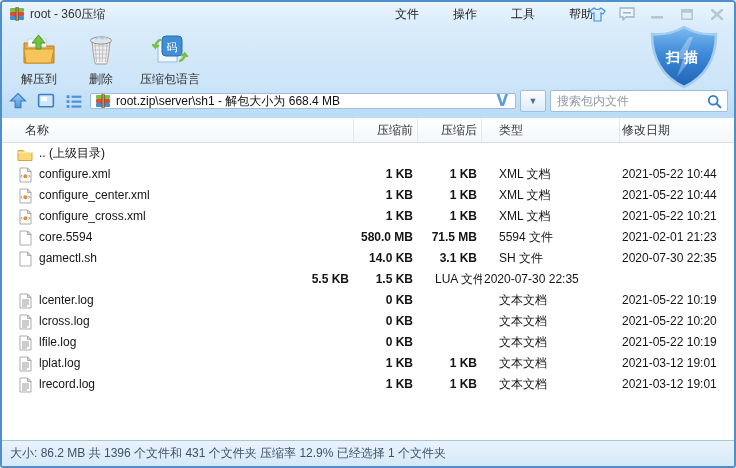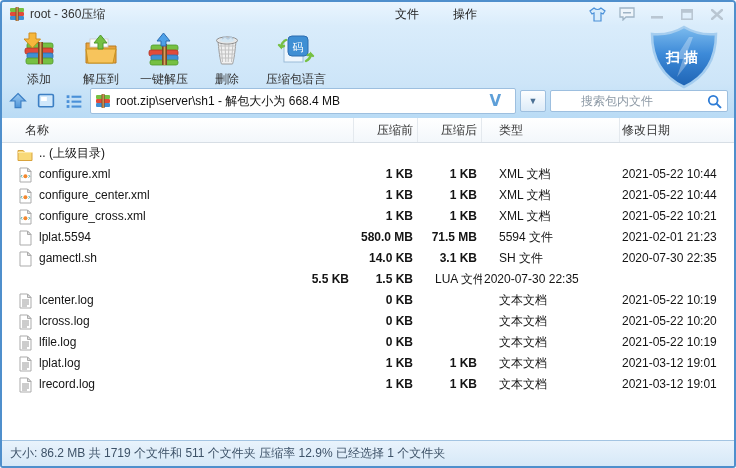--- a/index.html
+++ b/index.html
@@ -33,30 +33,30 @@
   
   .toolbar { height:62px; display:flex; align-items:flex-start; padding:2px 0 0 6px; position:relative; }
   .tbtn { min-width:62px; padding:1px 7px; display:flex; flex-direction:column; align-items:center; border:1px solid transparent; border-radius:3px; }
   .tbtn .ico { width:40px; height:40px; display:flex; align-items:center; justify-content:center; }
   .tbtn .lbl { margin-top:1px; color:#333; }
   .scan-btn { position:absolute; right:12px; top:-1px; width:76px; height:64px; }
   
   .navrow { height:30px; display:flex; align-items:center; padding:0 6px 4px 4px; gap:4px; }
   .nav-ico { width:24px; height:22px; display:flex; align-items:center; justify-content:center; border-radius:2px; }
   .addressbox {
-    flex:1; height:26px; background:#fff; border:1px solid #9dbfdf; border-radius:2px;
-    display:flex; align-items:center; padding:0 12px 0 4px; gap:5px; overflow:hidden;
+    flex:1; height:16px; background:#fff; border:1px solid #9dbfdf; border-radius:2px;
+    display:flex; align-items:center; padding:0 5px 0 4px; gap:5px; overflow:hidden;
   }
   .addressbox .path { white-space:nowrap; color:#111; }
   .addressbox .spacer { flex:1; }
   .v-glyph { color:#5e9fd8; font-weight:bold; font-size:15px; padding-right:2px; font-family:"DejaVu Sans",sans-serif; }
   .addr-drop { width:26px; height:22px; border:1px solid #9dbfdf; border-radius:2px;
     background:linear-gradient(#fdfeff,#dcebf8); display:flex; align-items:center; justify-content:center; color:#4a6f93; font-size:9px; }
   .searchbox { width:178px; height:22px; background:#fff; border:1px solid #9dbfdf; border-radius:2px;
-    display:flex; align-items:center; position:relative;justify-content:flex-end; }
+    display:flex; align-items:center; position:relative; }
   .searchbox input { border:0; outline:0; width:152px; height:18px; padding-left:6px; font:12px "Liberation Sans","DejaVu Sans",sans-serif; color:#333; background:transparent; }
   .searchbox input::placeholder { color:#8e9aa6; }
   .search-ico { position:absolute; right:5px; top:3px; }
   
   .grid5 { display:grid; grid-template-columns:352px 64px 64px 138px 1fr; }
   .listhead { height:25px; background:linear-gradient(#ffffff,#f3f7fb); border-bottom:1px solid #d7dee5; }
   .hcell { line-height:24px; color:#333; border-right:1px solid #e4e9ee; padding-left:23px; overflow:hidden; white-space:nowrap; }
   .hcell.h-type { padding-left:17px; }
   .hcell.h-date { padding-left:2px; border-right:none; }
   .listbody { flex:1; background:#fff; overflow:hidden; }
@@ -97,20 +97,22 @@
         <rect x="1" y="6" width="14" height="4" rx="1" fill="#e04b3a"></rect>
         <rect x="1" y="10" width="14" height="4" rx="1" fill="#3f8fd4"></rect>
         <rect x="6.6" y="1" width="3" height="14" fill="#7a4a22"></rect>
         <rect x="7.5" y="1" width="1.3" height="14" fill="#d9a05b"></rect>
       </svg>
       <span class="title-text">root - 360压缩</span>
 
       <div class="menubar">
         <span class="menu-item">文件</span>
         <span class="menu-item">操作</span>
+        <span class="menu-item">工具</span>
+        <span class="menu-item">帮助</span>
       </div>
 
       <div class="winctrls">
         <span class="wbtn">
           <svg width="17" height="15" viewBox="0 0 17 15">
               <path d="M5 1 L1 4 l2 3 2-1 v8 h7 V6 l2 1 2-3 -4-3 c-1 1-2 1.5-3.5 1.5 S6 2 5 1 Z" fill="#d8ecfb" stroke="#4a90d8" stroke-width="1.2"></path>
             </svg>
         </span>
         <span class="wbtn">
           <svg width="16" height="14" viewBox="0 0 16 14">
@@ -131,61 +133,33 @@
         </span>
         <span class="wbtn">
           <svg width="12" height="11" viewBox="0 0 12 11">
               <path d="M1 1 L11 10 M11 1 L1 10" stroke="#b9c6d2" stroke-width="2.4" stroke-linecap="round"></path>
             </svg>
         </span>
       </div>
     </div>
 
     <div class="toolbar">
-      <div class="tbtn">
-        <span class="ico">
-          <svg width="38" height="38" viewBox="0 0 38 38">
-            <rect x="7" y="12" width="26" height="6" rx="2" fill="#76c043" stroke="#4e9a2a" stroke-width=".8"></rect>
-            <rect x="5" y="17" width="28" height="6" rx="2" fill="#e04b3a" stroke="#b03425" stroke-width=".8"></rect>
-            <rect x="7" y="22" width="26" height="6" rx="2" fill="#3f8fd4" stroke="#2c6cb0" stroke-width=".8"></rect>
-            <rect x="6" y="27" width="27" height="6" rx="2" fill="#76c043" stroke="#4e9a2a" stroke-width=".8"></rect>
-            <rect x="18" y="11" width="5" height="22" fill="#7a4a22"></rect>
-              <rect x="19.6" y="11" width="1.8" height="22" fill="#d9a05b"></rect>
-            <path d="M9 2 h7 v6 h4.5 L12.5 17 4 8 h5 Z" fill="#f6b73c" stroke="#cf8c1d" stroke-width="1"></path>
-          </svg>
-        </span>
-        <span class="lbl">添加</span>
-      </div>
 
       <div class="tbtn">
         <span class="ico">
           <svg width="38" height="38" viewBox="0 0 38 38">
             <path d="M4 12 h10 l3 3 h17 v17 H4 Z" fill="#e8a33d" stroke="#b97d20" stroke-width="1"></path>
             <rect x="8" y="8" width="18" height="8" fill="#fdfdfd" stroke="#c9c9c9" stroke-width=".8"></rect>
             <path d="M4 18 h30 l-3 14 H6 Z" fill="#f7c45c" stroke="#c9941f" stroke-width="1"></path>
             <path d="M12 12 l6.5-8 6.5 8 h-4 v6 h-5 v-6 Z" fill="#76c043" stroke="#4e9a2a" stroke-width="1"></path>
           </svg>
         </span>
         <span class="lbl">解压到</span>
       </div>
 
-      <div class="tbtn">
-        <span class="ico">
-          <svg width="38" height="38" viewBox="0 0 38 38">
-            <rect x="6" y="14" width="27" height="6" rx="2" fill="#76c043" stroke="#4e9a2a" stroke-width=".8"></rect>
-            <rect x="4" y="19" width="29" height="6" rx="2" fill="#e04b3a" stroke="#b03425" stroke-width=".8"></rect>
-            <rect x="6" y="24" width="27" height="6" rx="2" fill="#3f8fd4" stroke="#2c6cb0" stroke-width=".8"></rect>
-            <rect x="5" y="29" width="28" height="5" rx="2" fill="#76c043" stroke="#4e9a2a" stroke-width=".8"></rect>
-            <rect x="17" y="13" width="5" height="21" fill="#7a4a22"></rect>
-              <rect x="18.6" y="13" width="1.8" height="21" fill="#d9a05b"></rect>
-            <path d="M12 10 l6.5-8 6.5 8 h-4 v5 h-5 v-5 Z" fill="#4da0e8" stroke="#2c6cb0" stroke-width="1"></path>
-          </svg>
-        </span>
-        <span class="lbl">一键解压</span>
-      </div>
 
       <div class="tbtn">
         <span class="ico">
           <svg width="38" height="38" viewBox="0 0 38 38">
             <path d="M10 10 c1.5 16 2.5 20 3.5 23 h11 c1-3 2-7 3.5-23 Z" fill="#f1f1f1" stroke="#9a9a9a" stroke-width="1"></path>
             <g stroke="#c2c2c2" stroke-width="1">
               <path d="M13 12 l1.5 19 M17 12 l.8 19 M21 12 l-.8 19 M25 12 l-1.5 19"></path>
               <path d="M10.5 15 h17 M11 19 h16 M11.5 23 h15 M12 27 h14"></path>
             </g>
             <ellipse cx="19" cy="9.5" rx="10.5" ry="3.6" fill="#e7e7e7" stroke="#8f8f8f" stroke-width="1"></ellipse>
@@ -336,21 +310,21 @@
       <div class="cell c-type">XML 文档</div>
       <div class="cell c-date">2021-05-22 10:21</div>
     </div>
 
     <div class="frow grid5">
       <div class="cell c-namewrap">
         <svg class="fico icon-slot" viewBox="0 0 16 16">
             <path d="M3 1 h7.5 L14 4.5 V15 H3 Z" fill="#fff" stroke="#ababab"></path>
             <path d="M10.5 1 L14 4.5 h-3.5 Z" fill="#e4e4e4" stroke="#ababab"></path>
           </svg>
-        <span class="c-name">lplat.5594</span>
+        <span class="c-name">core.5594</span>
       </div>
       <div class="cell c-before">580.0 MB</div>
       <div class="cell c-after">71.5 MB</div>
       <div class="cell c-type">5594 文件</div>
       <div class="cell c-date">2021-02-01 21:23</div>
     </div>
 
     <div class="frow grid5">
       <div class="cell c-namewrap">
         <svg class="fico icon-slot" viewBox="0 0 16 16">
@@ -452,15 +426,15 @@
         <span class="c-name">lrecord.log</span>
       </div>
       <div class="cell c-before">1 KB</div>
       <div class="cell c-after">1 KB</div>
       <div class="cell c-type">文本文档</div>
       <div class="cell c-date">2021-03-12 19:01</div>
     </div>
   </div>
 
   <div class="statusbar">
-    <span>大小: 86.2 MB 共 1719 个文件和 511 个文件夹 压缩率 12.9% 已经选择 1 个文件夹</span>
+    <span>大小: 86.2 MB 共 1396 个文件和 431 个文件夹 压缩率 12.9% 已经选择 1 个文件夹</span>
   </div>
 </div>
 
 </body></html>

